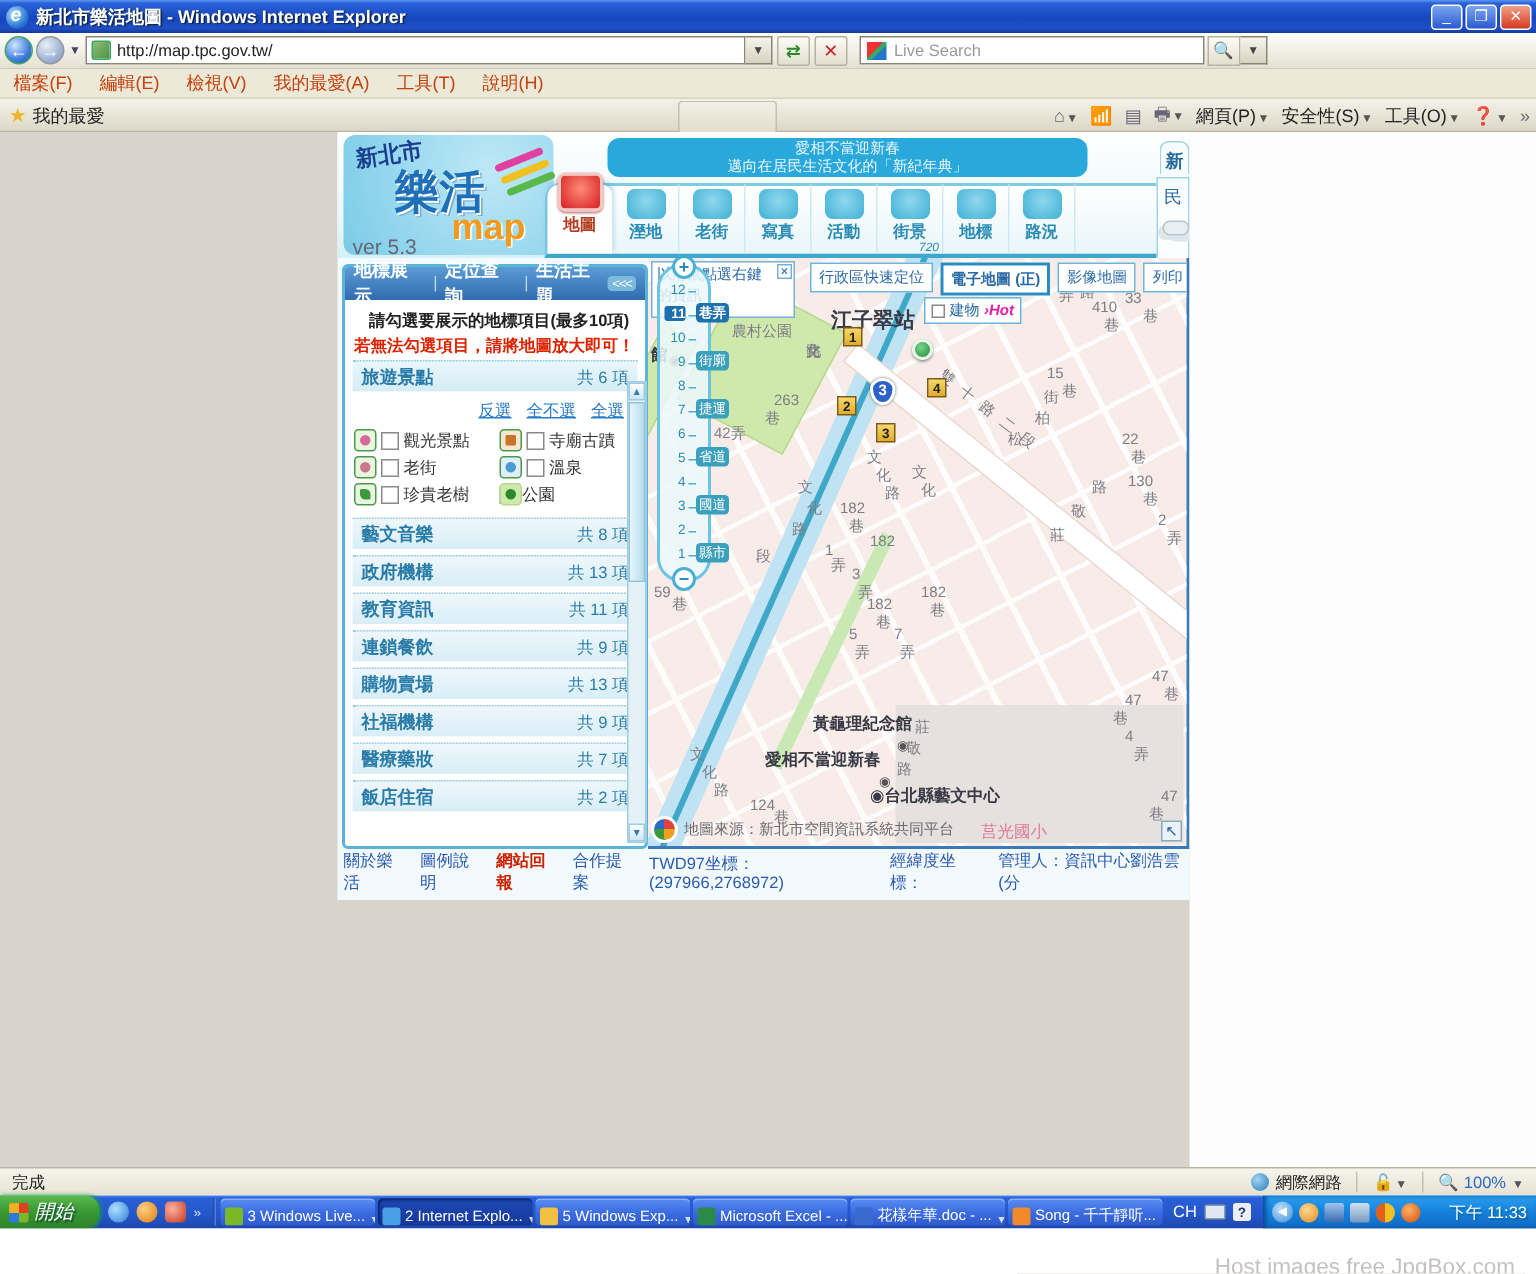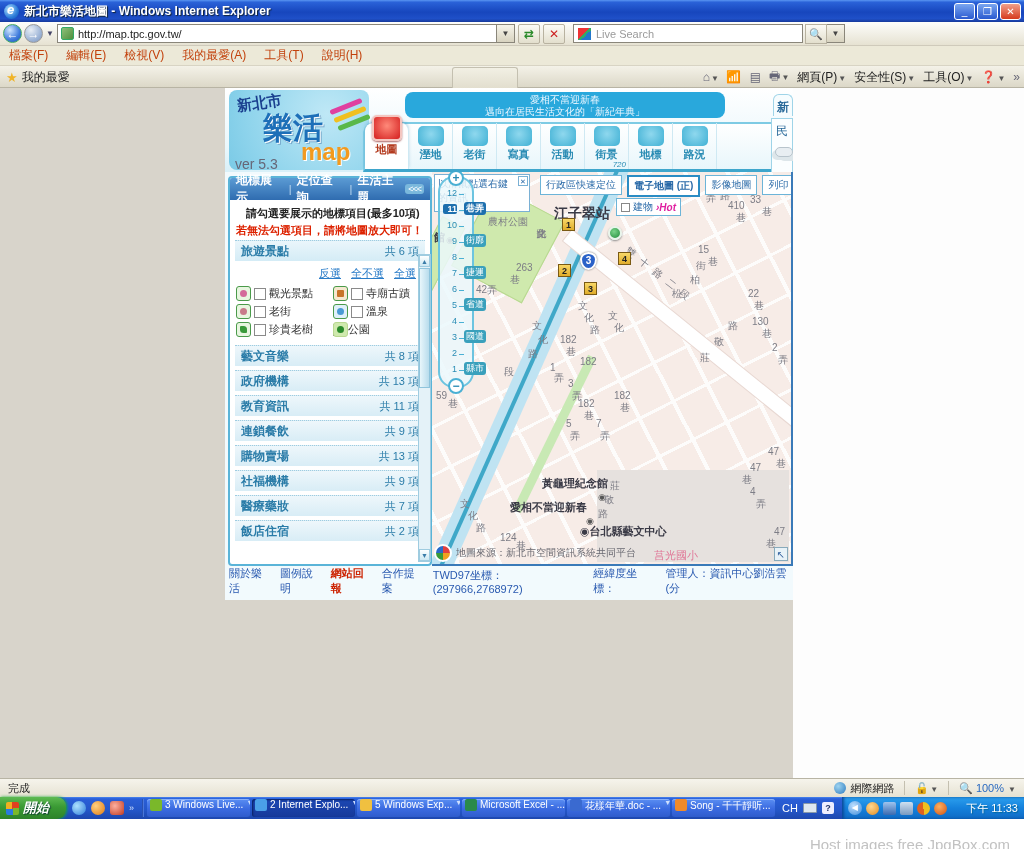--- a/index.html
+++ b/index.html
@@ -176,26 +176,26 @@
   .globe { width:12px; height:12px; border-radius:50%; background:radial-gradient(circle at 35% 35%,#9fd4f0,#2a7ac0); margin-right:4px; }
   .st-sep { width:1px; height:14px; background:#c4c0b0; }
   .zoomlens { color:#2a6ac0; font-size:11px; }
 
   
   #taskbar { position:absolute; left:0; top:797px; width:1024px; height:22px;
     background:linear-gradient(180deg,#4a86ee 0%,#2a5fd8 8%,#2456c8 60%,#1d47ae 100%); display:flex; align-items:center; }
   #startbtn { height:22px; width:66px; border-radius:0 9px 9px 0;
     background:linear-gradient(180deg,#5eba52 0%,#3a9a34 45%,#2d822a 100%); box-shadow:1px 0 3px #1a3; display:flex; align-items:center; padding-left:6px; gap:4px; }
   .winflag { width:13px; height:13px; background:conic-gradient(#e04020 0 25%,#7ab82a 25% 50%,#2a7ae0 50% 75%,#f0b020 75% 100%); border-radius:2px; }
-  #start-label { color:#fff; font-size:13px; font-weight:bold; font-style:italic; text-shadow:1px 1px 1px #143; }
+  #start-label { color:#fff; font-size:13px; font-weight:normal; font-style:italic; text-shadow:1px 1px 1px #143; }
   #quicklaunch { display:flex; align-items:center; gap:5px; padding:0 6px; }
   .ql-ic { width:14px; height:14px; border-radius:50%; }
   .ql-more { color:#cfe0ff; font-size:9px; }
   .tb-sep { width:2px; height:18px; background:linear-gradient(90deg,#1a3f9a,#5a8af0); margin:0 2px; }
-  .taskbtn { width:103px; height:18px; margin:0 1px; border-radius:3px; display:flex; align-items:flex-start; gap:3px; padding:0 3px;
+  .taskbtn { width:103px; height:18px; margin:0 1px; border-radius:3px; display:flex; align-items:flex-end; gap:3px; padding:0 3px;
     background:linear-gradient(180deg,#5a8ef2,#3a6ae0 55%,#2f5ccc); box-shadow:inset 0 1px 0 #8ab0f8; color:#fff; font-size:10px; white-space:nowrap; overflow:hidden; }
   .taskbtn.active { background:linear-gradient(180deg,#1c48b4,#16399a); box-shadow:inset 1px 1px 2px #0a2060; }
   .taskbtn .tb-ic { width:12px; height:12px; flex:none; border-radius:2px; }
   .taskbtn .tb-dd { margin-left:auto; font-size:7px; color:#cfe0ff; }
   #langband { display:flex; align-items:center; gap:5px; color:#fff; font-size:11px; padding:0 6px; }
   .kb-ic { width:14px; height:10px; background:#dfe8f0; border:1px solid #89a; border-radius:1px; }
   .help-ic { width:12px; height:12px; background:#eef; color:#236; font-size:9px; text-align:center; line-height:12px; border-radius:2px; font-weight:bold; }
   #tray { height:22px; margin-left:2px; flex:1; display:flex; align-items:center; gap:4px; padding:0 6px;
     background:linear-gradient(180deg,#2ca0ee 0%,#1581dc 50%,#0f6ac4 100%); box-shadow:inset 2px 0 3px #0a4a9a; }
   .tray-chev { width:14px; height:14px; border-radius:50%; background:radial-gradient(circle at 40% 35%,#bfe0ff,#3a8ad8); color:#fff; font-size:8px; text-align:center; line-height:13px; }

